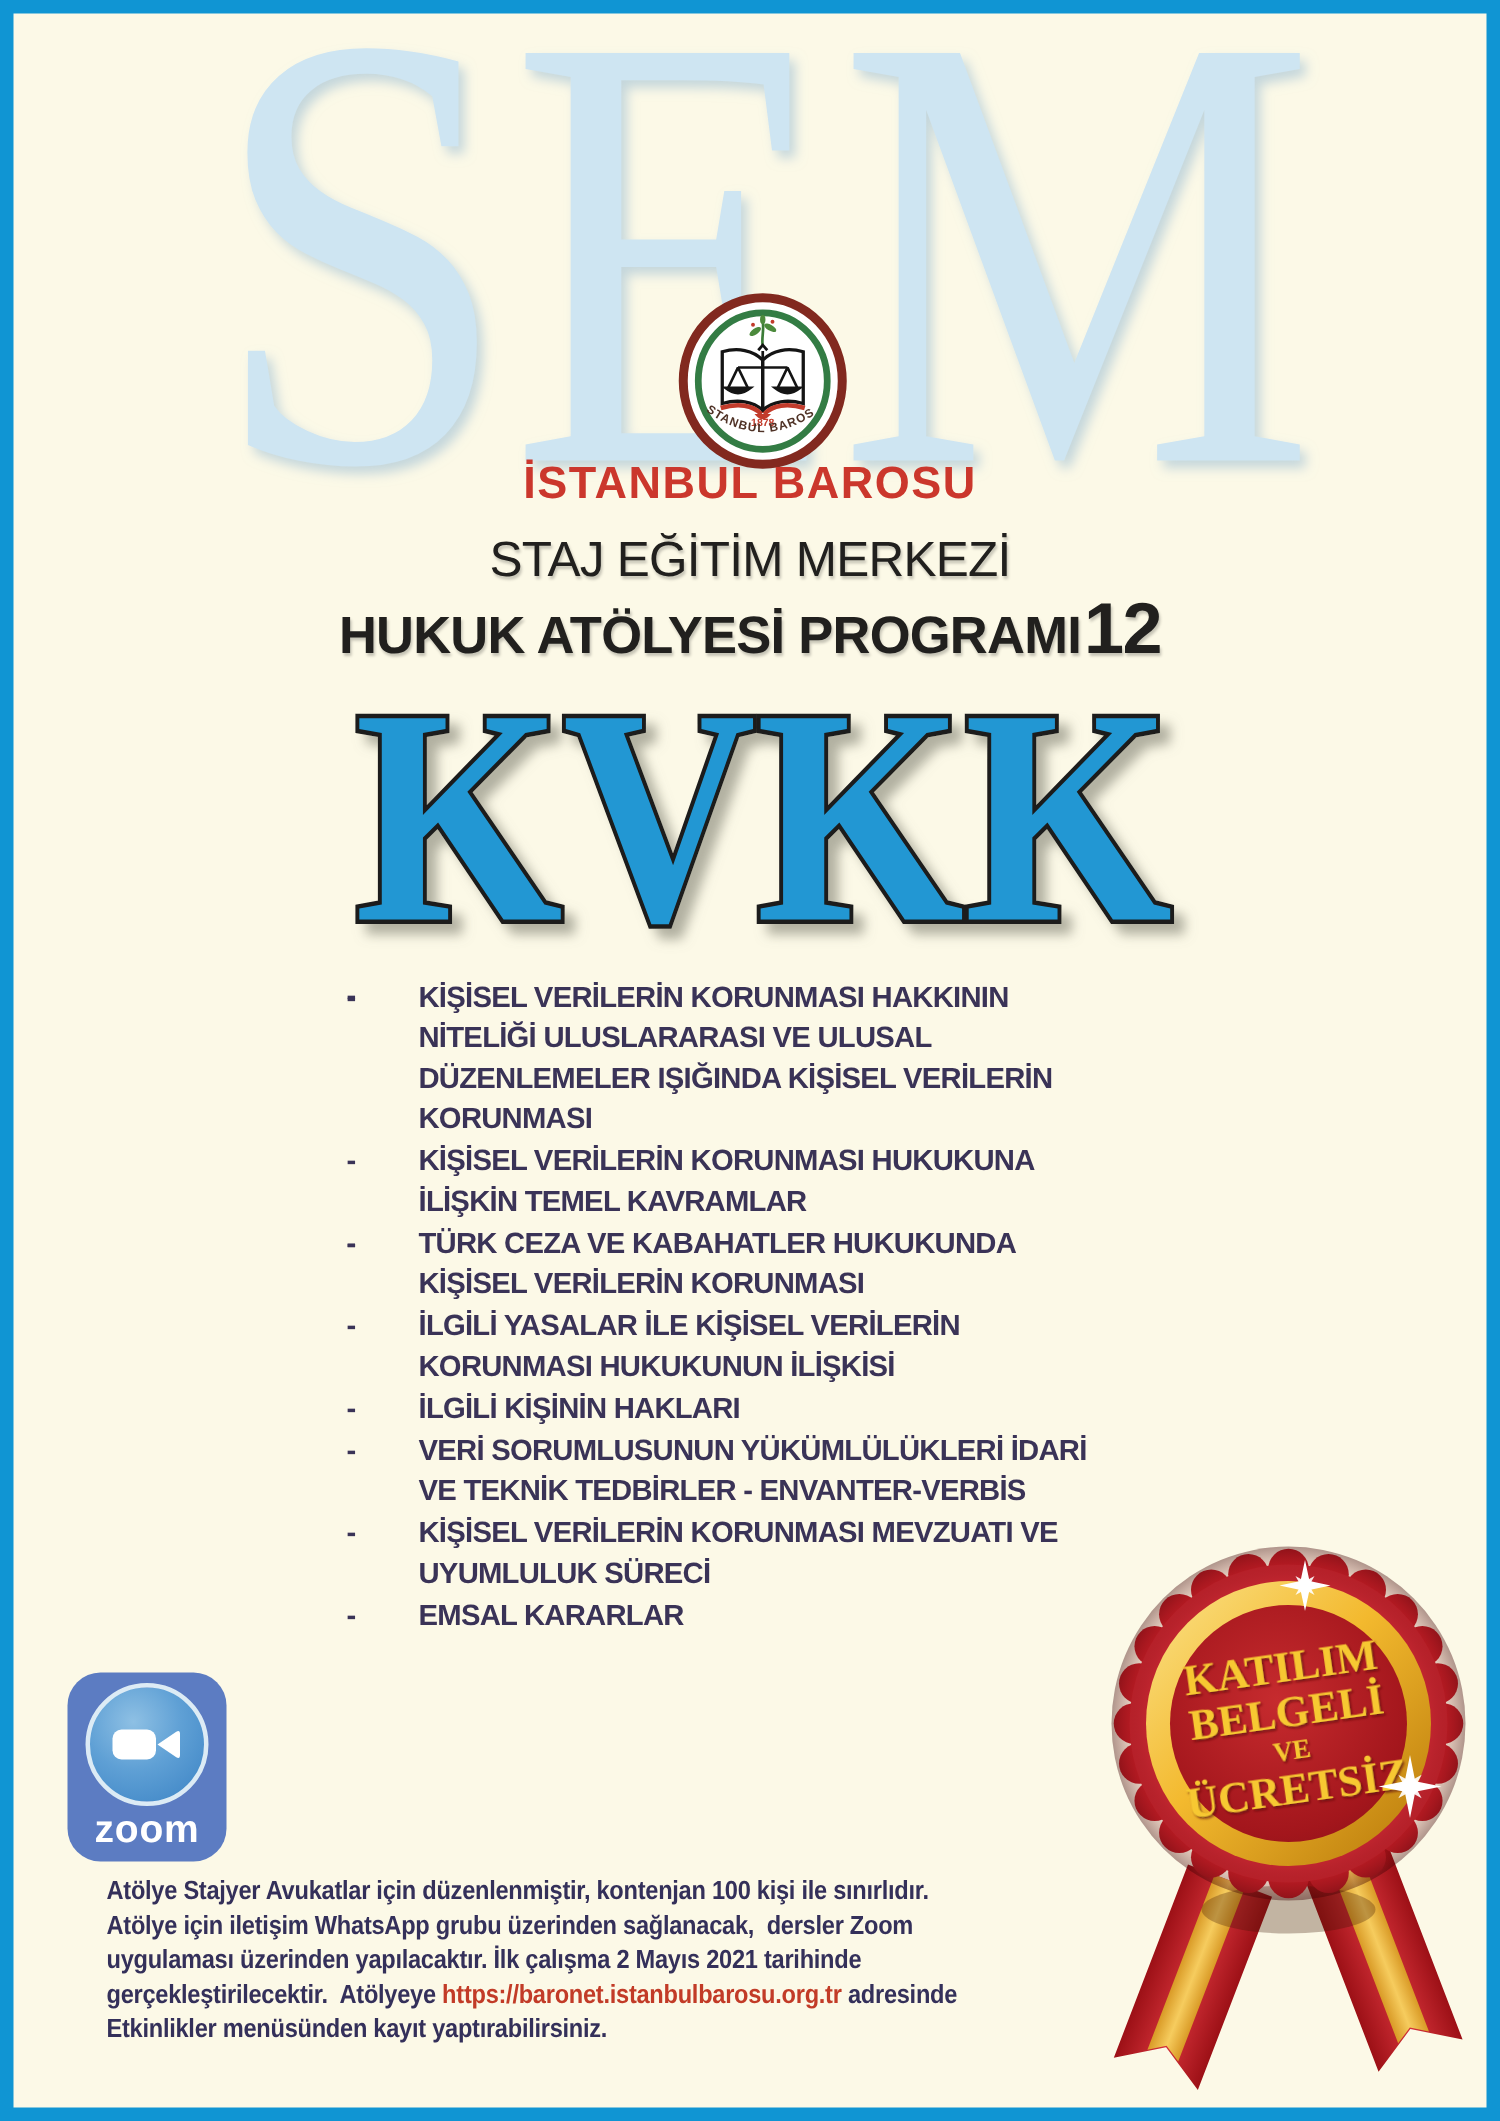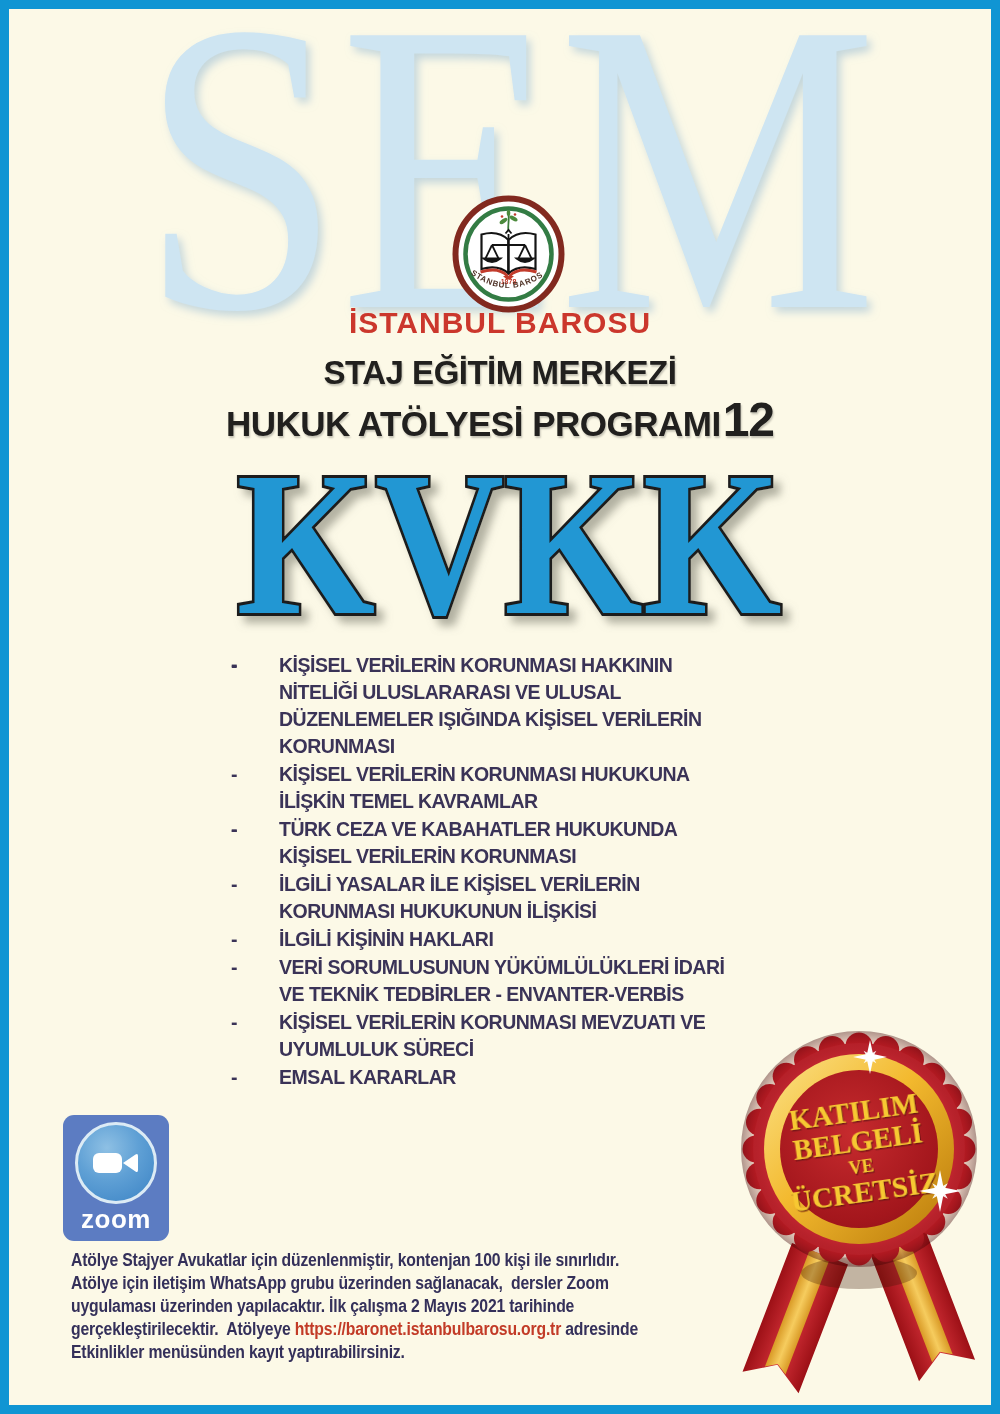--- a/index.html
+++ b/index.html
@@ -13,21 +13,21 @@
   .sem-svg { position:absolute; top:6px; left:0; width:1000px; height:330px; }
   
   .logo-svg { position:absolute; left:443px; top:186px; width:113px; height:118px; }
   
   .org-name {
     position:absolute; top:297px; left:0; width:100%; text-align:center;
     font-size:30px; font-weight:bold; letter-spacing:1px; color:#cb372c;
   }
   .sub1 {
     position:absolute; top:345px; left:0; width:100%; text-align:center;
-    font-size:33px; font-weight:bold; letter-spacing:-0.5px; color:#21201e;
+    font-size:33px; font-weight:normal; letter-spacing:-0.5px; color:#21201e;
     text-shadow:1px 2px 2px rgba(0,0,0,0.22);
   }
   .sub2-row {
     position:absolute; top:383px; left:0; width:100%;
     display:flex; justify-content:center; align-items:baseline; gap:2px;
     color:#21201e; text-shadow:1px 2px 2px rgba(0,0,0,0.22);
   }
   .sub2-text { font-size:35px; font-weight:bold; letter-spacing:-0.5px; }
   .prog-num  { font-size:48px; font-weight:bold; letter-spacing:-1px; }
   
@@ -36,21 +36,21 @@
   .topics {
     position:absolute; left:222px; top:642px; width:505px; list-style:none;
     font-size:19.5px; font-weight:bold; letter-spacing:-0.5px; line-height:27px;
     color:#3a3357;
   }
   .topics li { position:relative; padding-left:48px; margin-bottom:1px; }
   .topics .dash { position:absolute; left:0; top:0; }
   
   .zoom-badge {
     position:absolute; left:36px; top:1106px; width:106px; height:126px;
-    background:#5c7cc2; border-radius:11px; text-align:center;margin-left:18px;
+    background:#5c7cc2; border-radius:22px; text-align:center;
   }
   .zoom-circle {
     width:82px; height:82px; border-radius:50%; margin:7px auto 0;
     background:radial-gradient(circle at 38% 30%, #8ec0e4 0%, #5fa0d5 45%, #3a82c4 100%);
     border:3px solid #dcebf5; display:flex; align-items:center; justify-content:center;
   }
   .zoom-label {
     color:#ffffff; font-size:26px; font-weight:bold; letter-spacing:0.5px;
     margin-top:2px; line-height:26px;
   }

